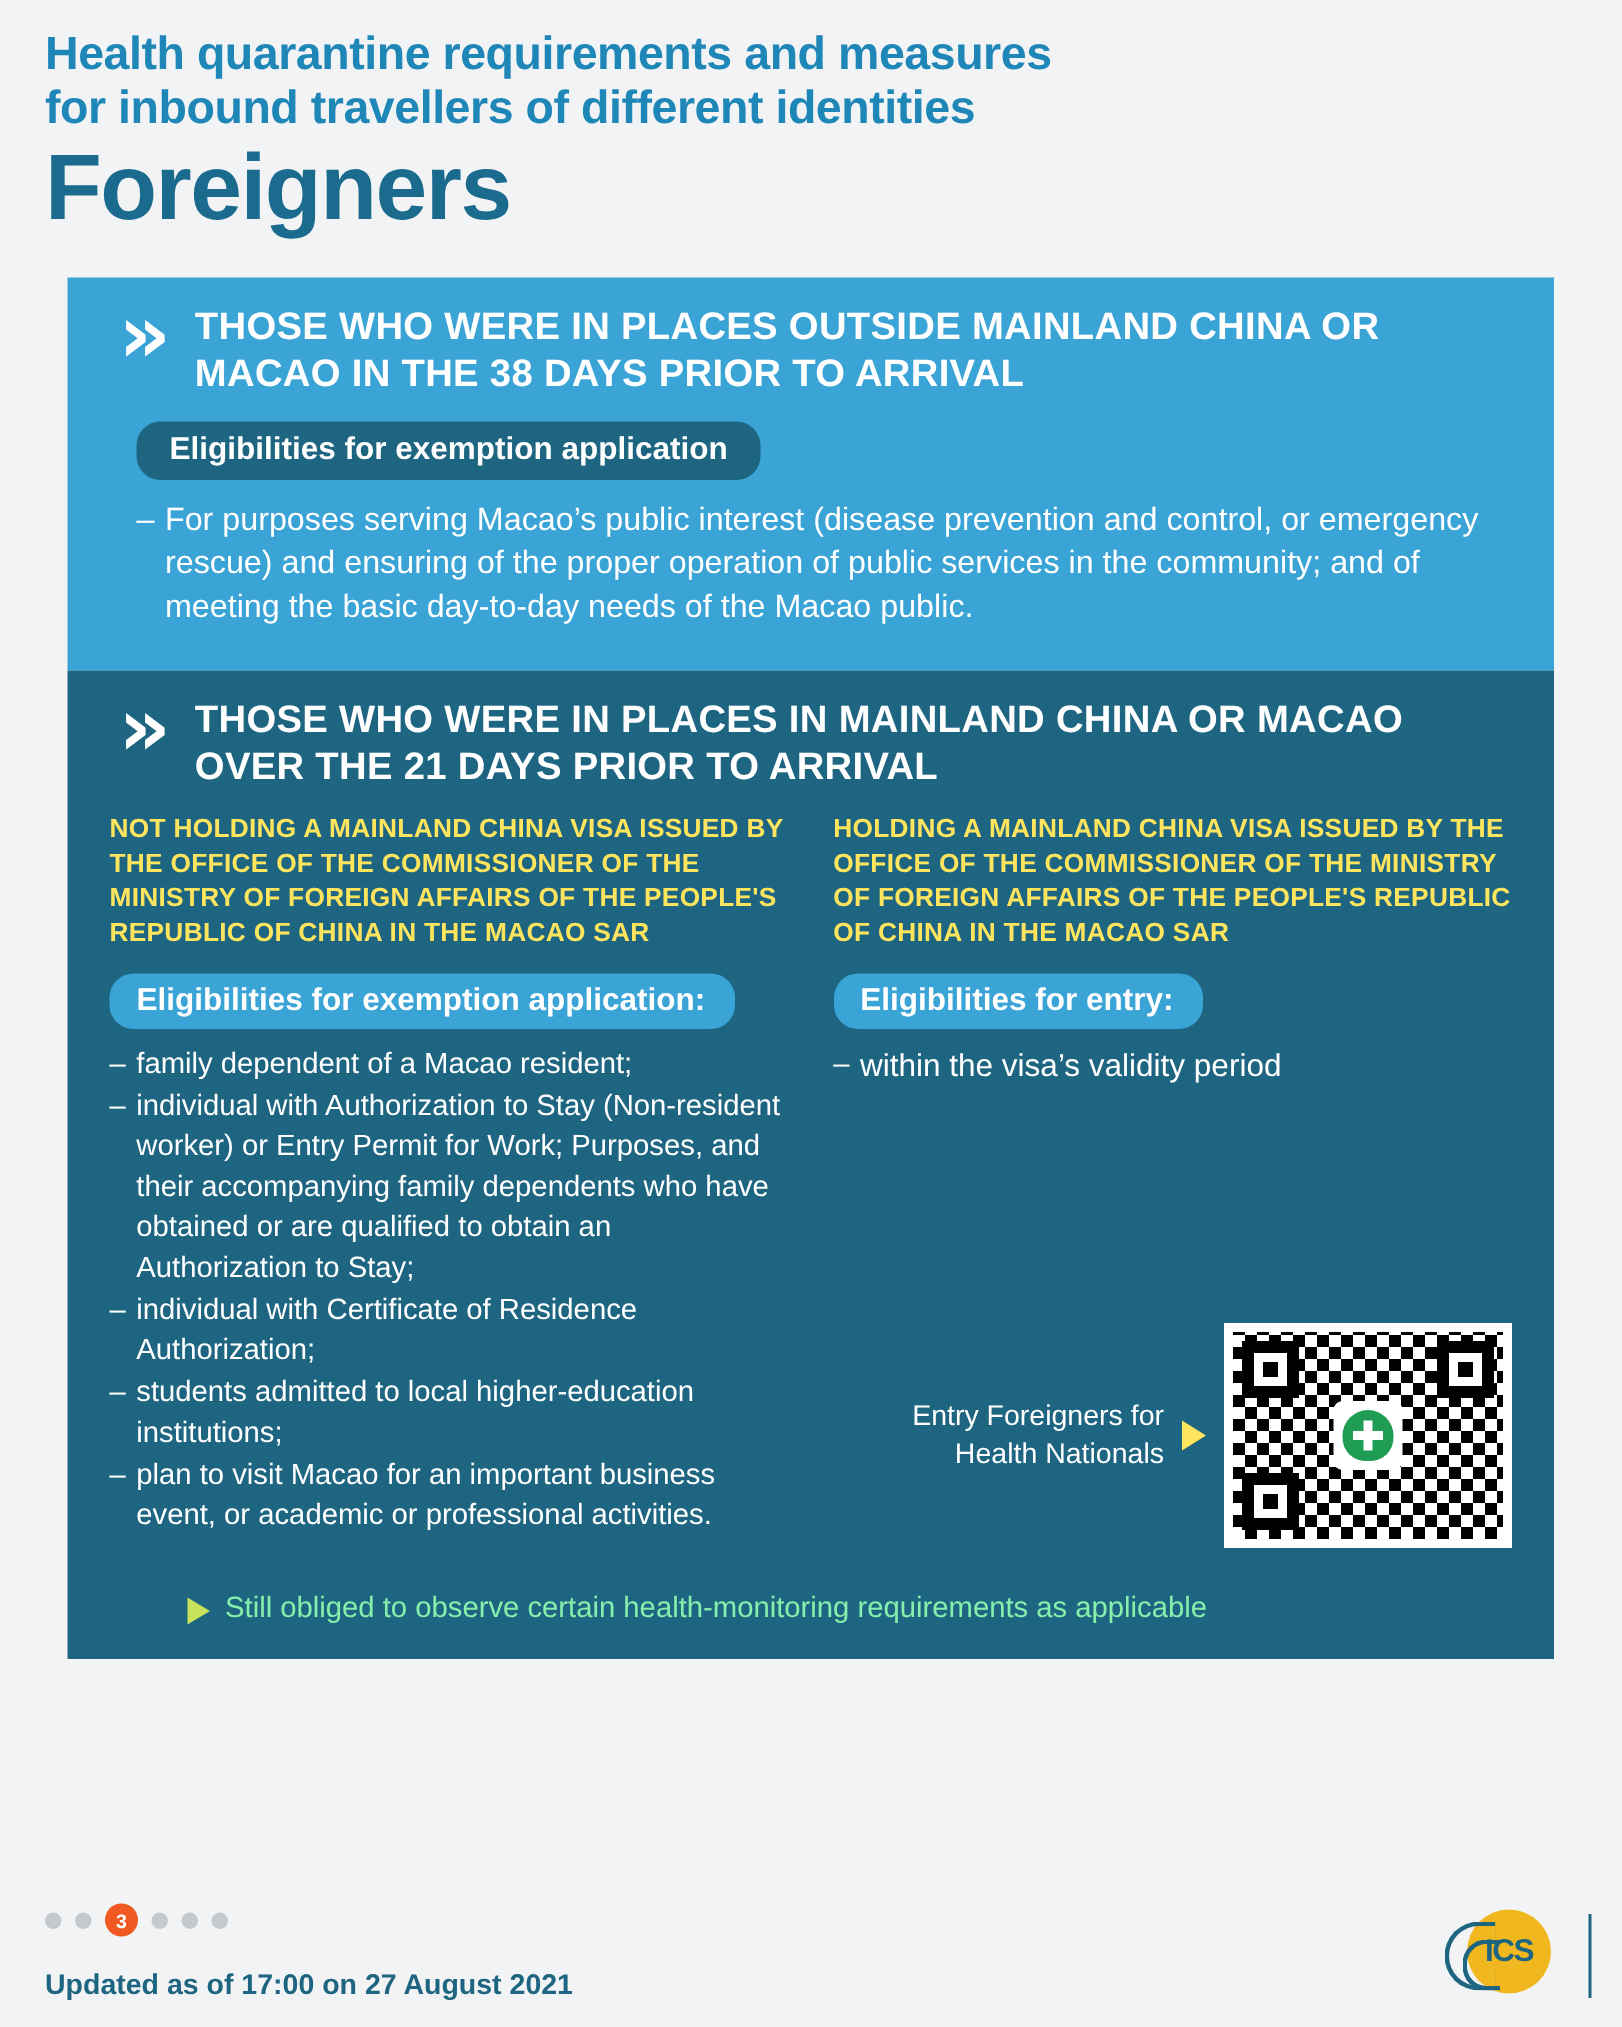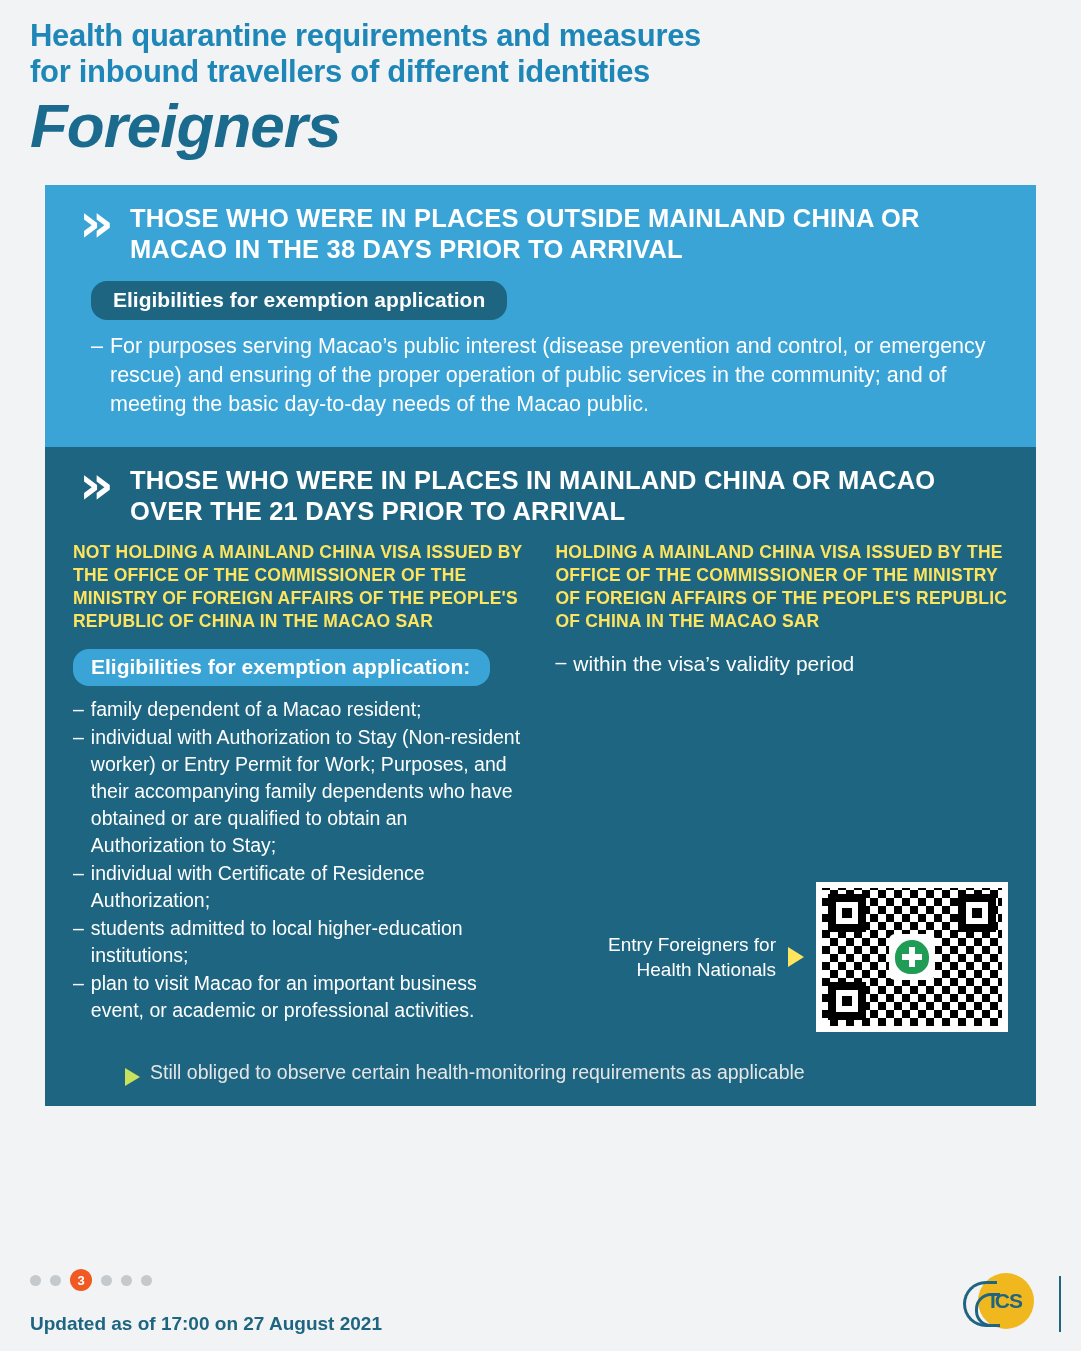--- a/index.html
+++ b/index.html
@@ -27,21 +27,20 @@
     line-height: 36px;
     letter-spacing: -0.3px;
   }
   .header .big {
     color: #1b6b8f;
     font-weight: bold;
     font-size: 62px;
     line-height: 68px;
     margin-top: 2px;
     letter-spacing: -1px;
-    font-style: italic;
   }
 
   
   .panels {
     position: absolute;
     top: 185px; left: 45px;
     width: 991px;
   }
   .panel-light {
     background: #3ba4d6;
@@ -142,24 +141,24 @@
   .single-item {
     color: #ffffff;
     font-size: 21px;
     line-height: 29px;
     margin-left: 10px;
   }
 
   
   .footnote {
     display: flex;
-    align-items: flex-end;
+    align-items: flex-start;
     gap: 10px;
     margin: 34px 0 0 52px;
-    color: #e5e5e5;
+    color: #86efac;
     font-size: 19.5px;
     line-height: 27px;
   }
   .tri {
     width: 0; height: 0;
     border-left: 15px solid #c8e25c;
     border-top: 9px solid transparent;
     border-bottom: 9px solid transparent;
     margin-top: 6px;
     flex: 0 0 auto;
@@ -362,20 +361,21 @@
             </div>
             <div class="dashrow">
               <span class="dash">–</span>
               <span>plan to visit Macao for an important business event, or academic or professional activities.</span>
             </div>
           </div>
         </div>
 
         <div class="col">
           <div class="col-head">HOLDING A MAINLAND CHINA VISA ISSUED BY THE OFFICE OF THE COMMISSIONER OF THE MINISTRY OF FOREIGN AFFAIRS OF THE PEOPLE'S REPUBLIC OF CHINA IN THE MACAO SAR</div>
+          <div class="pill-blue">Eligibilities for entry:</div>
           <div class="list">
             <div class="dashrow">
               <span class="dash">–</span>
               <span class="single-item" style="margin-left:0">within the visa’s validity period</span>
             </div>
           </div>
         </div>
       </div>
 
       <div class="footnote">

